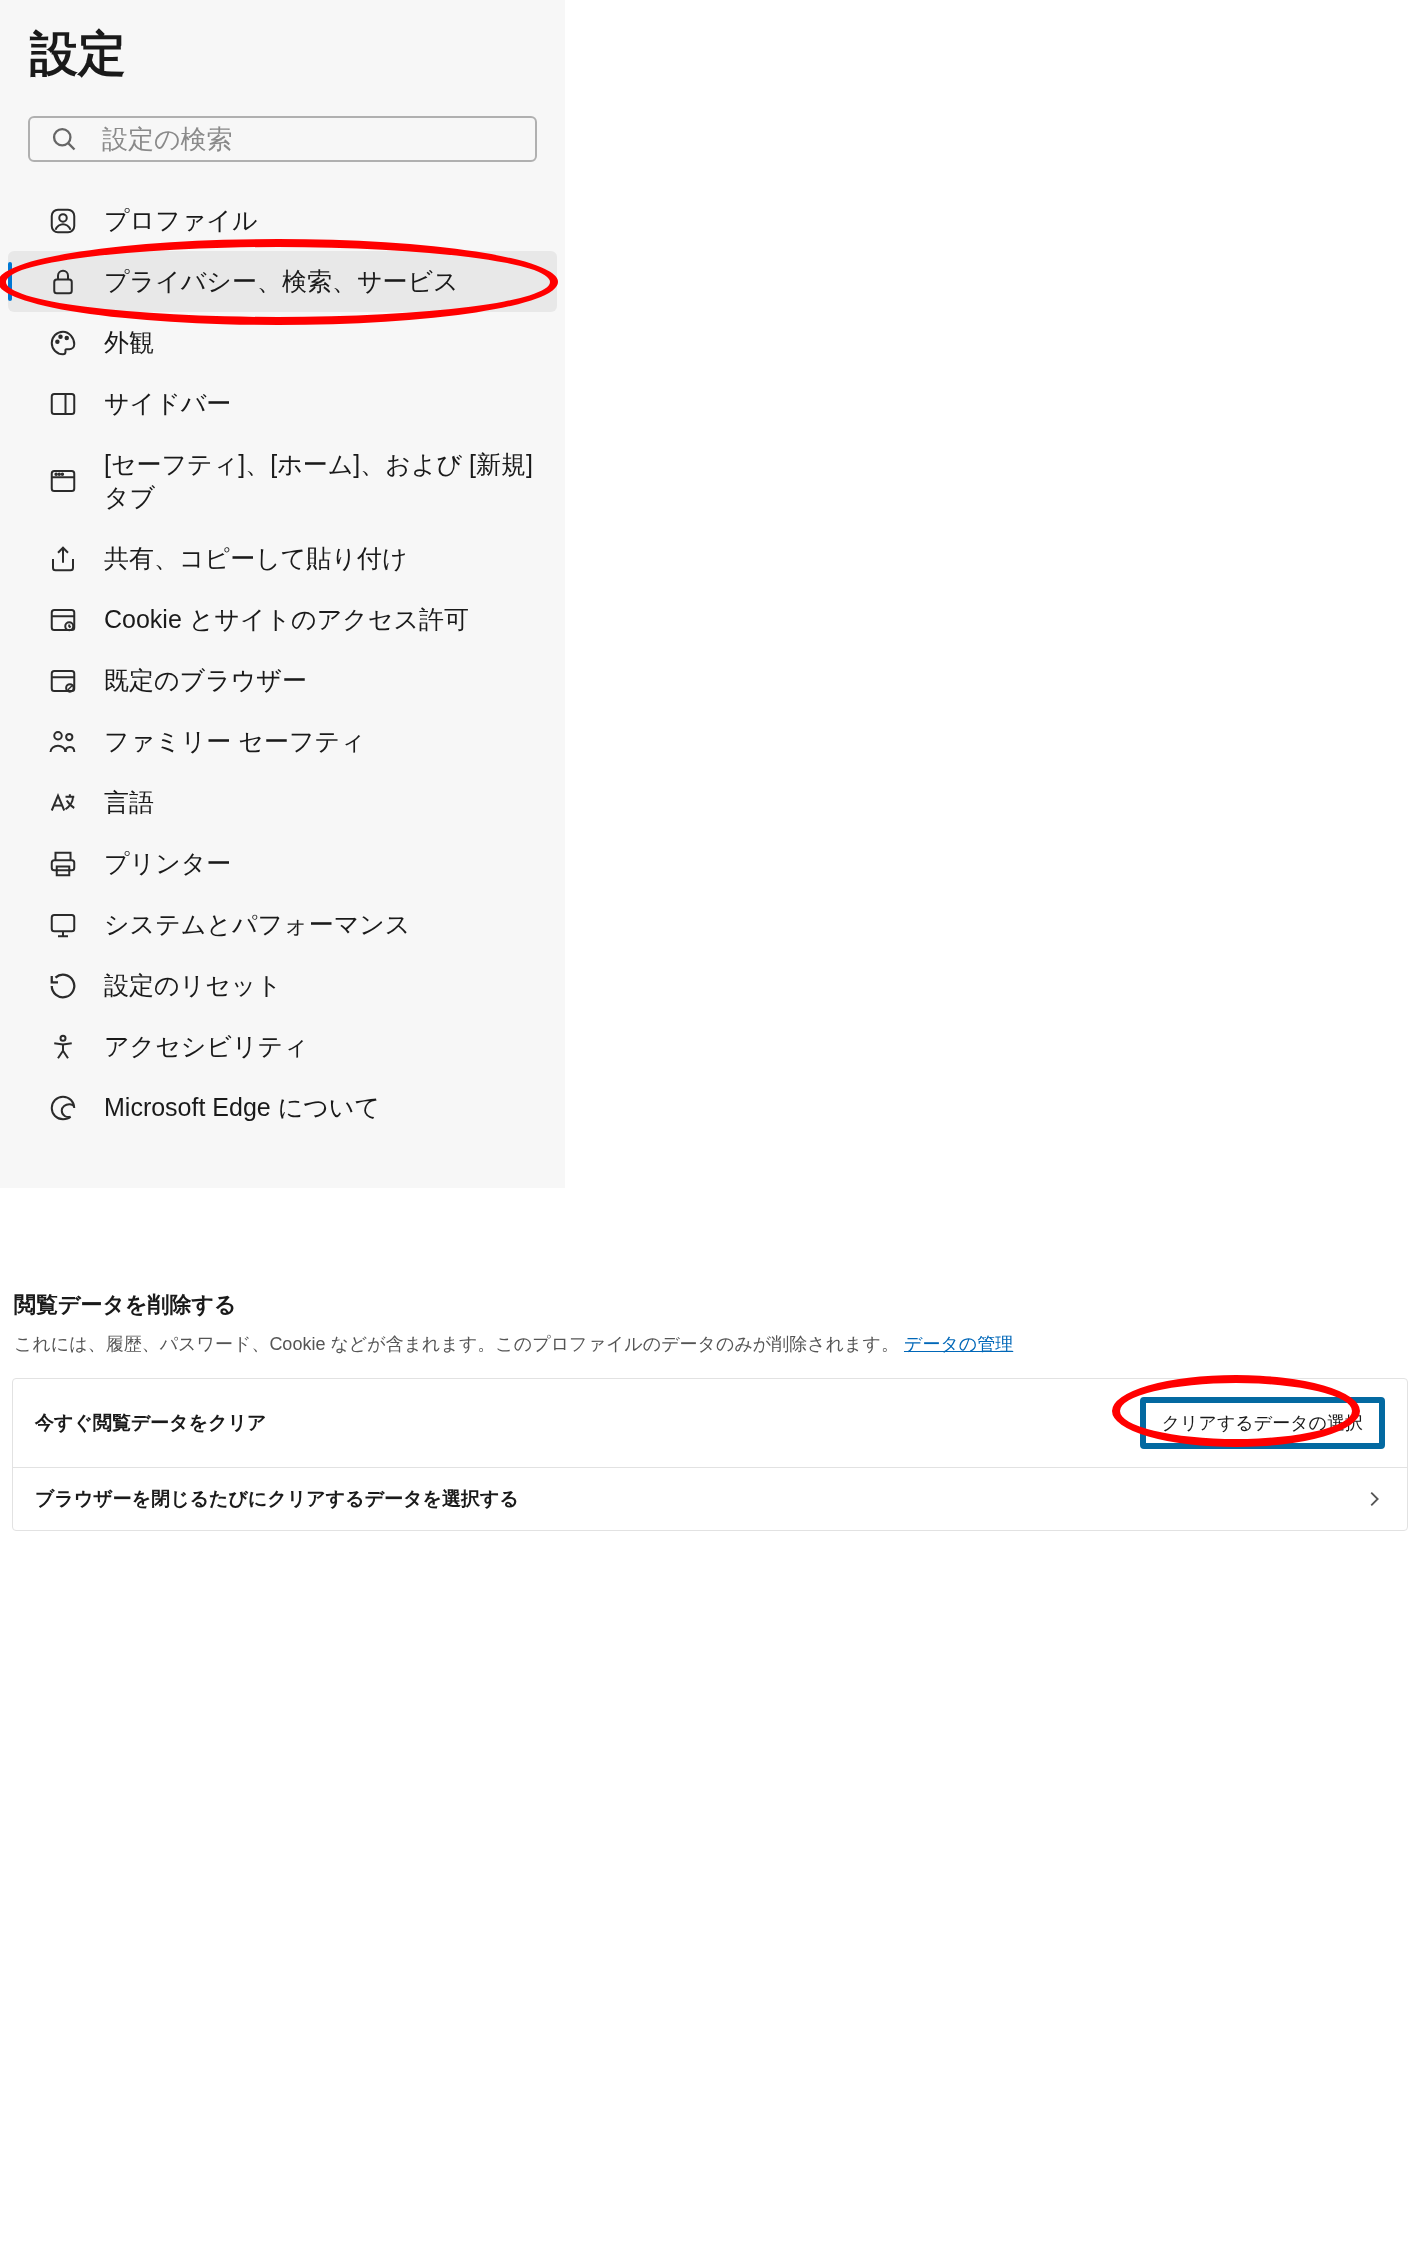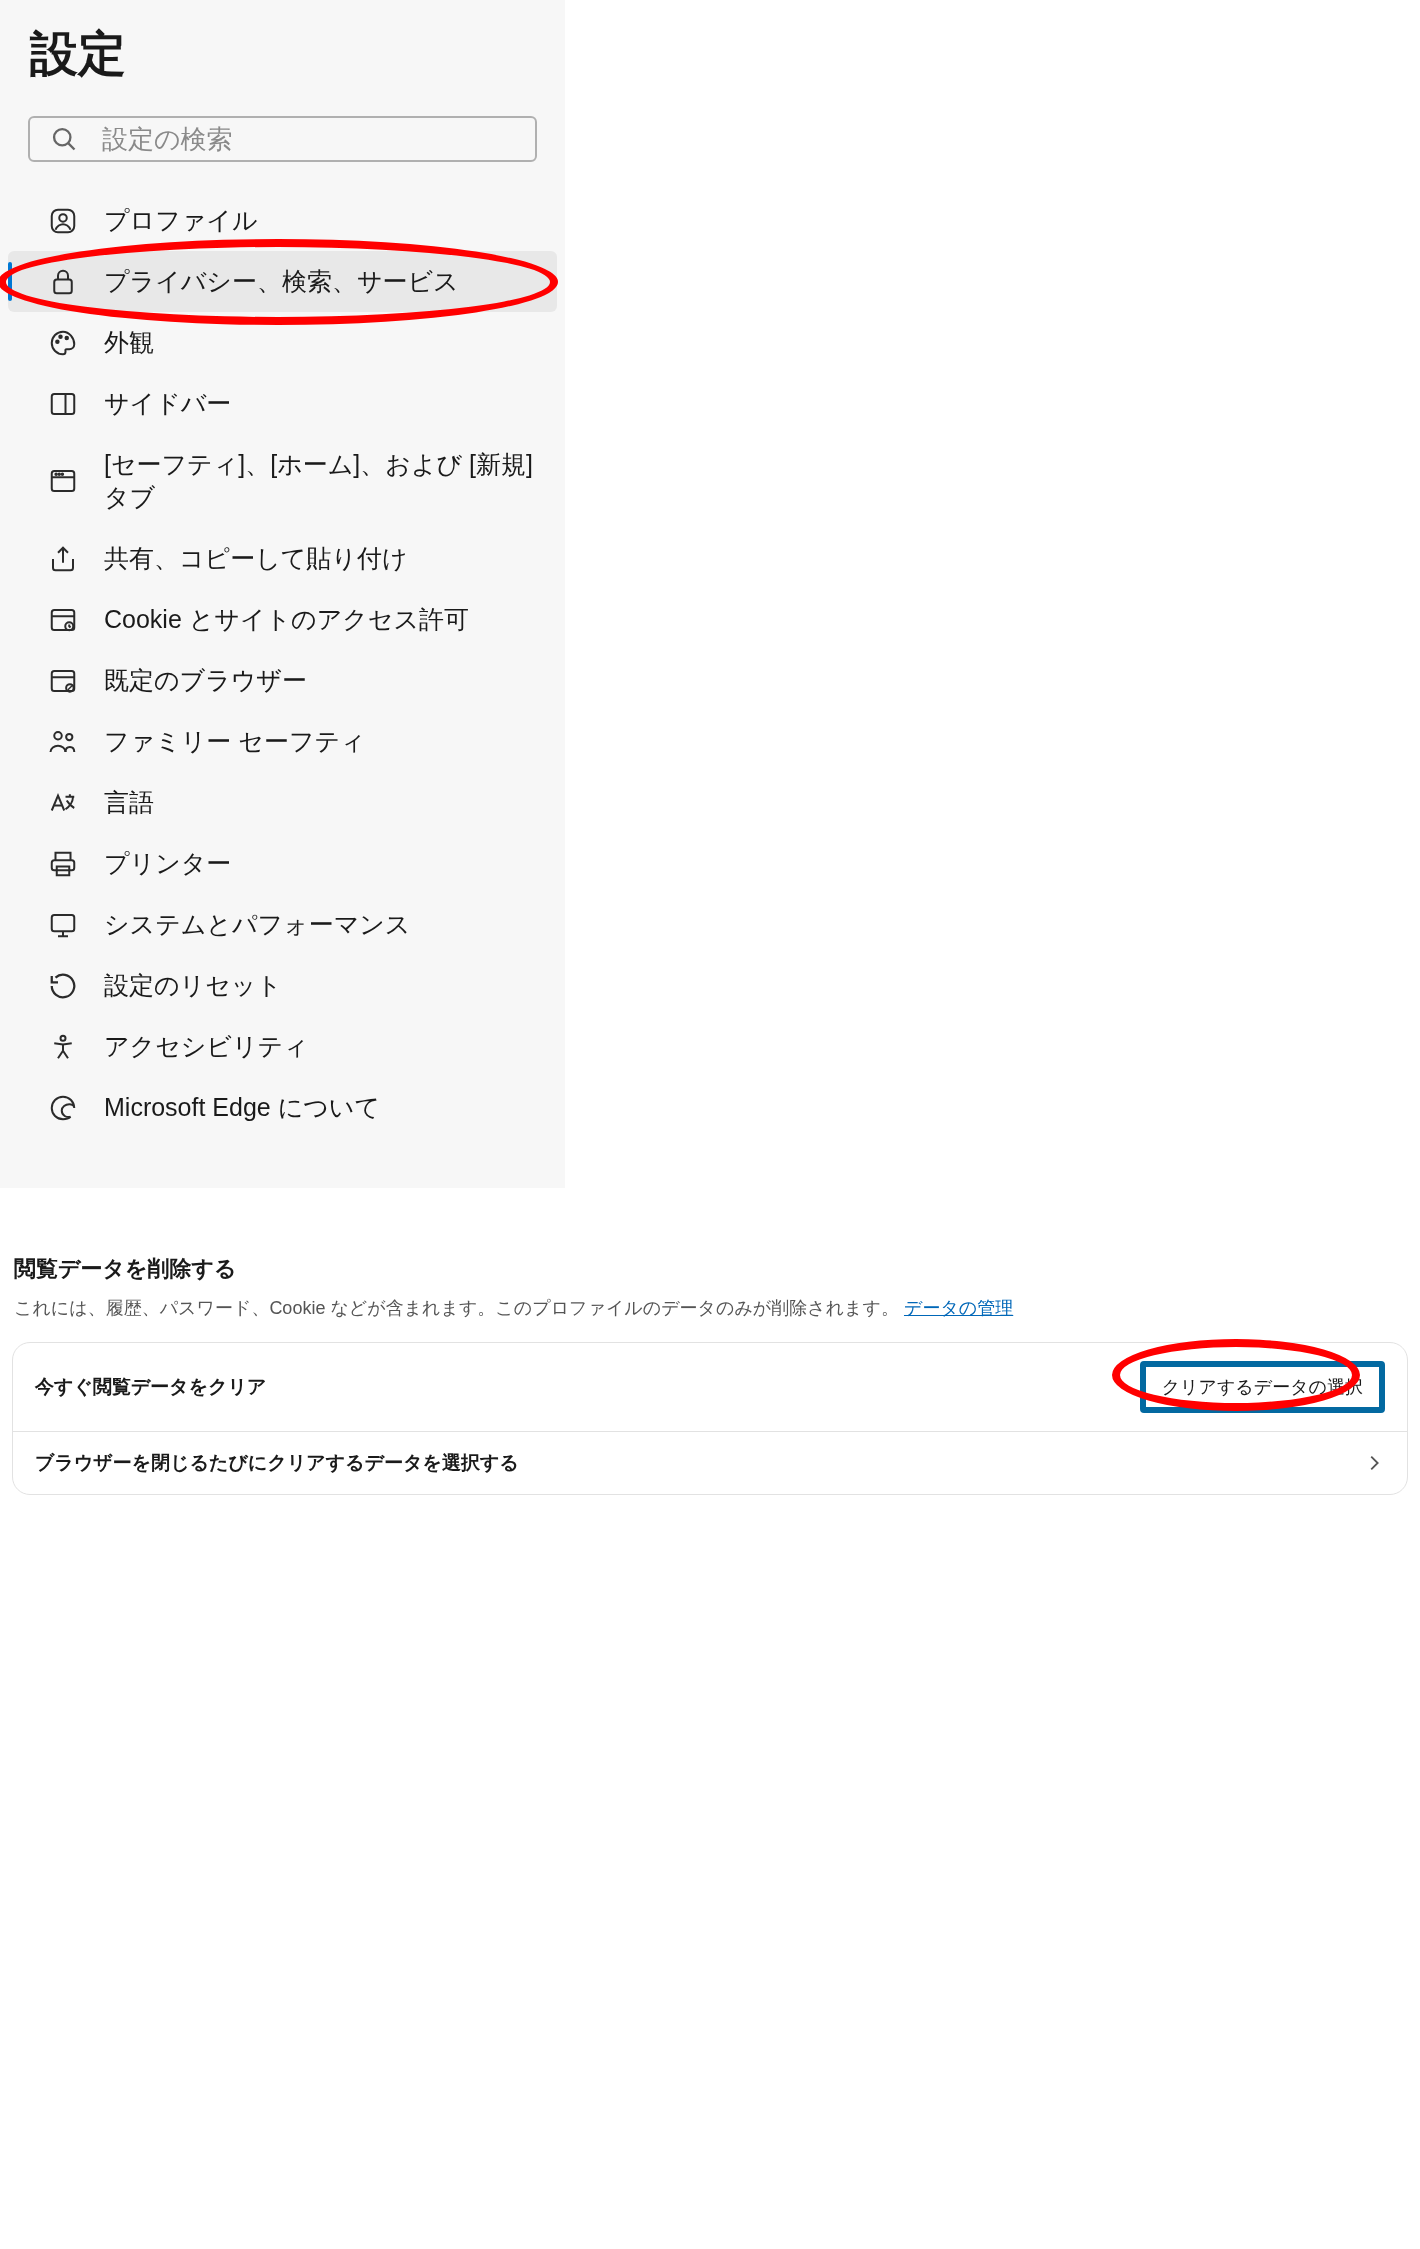--- a/index.html
+++ b/index.html
@@ -111,33 +111,34 @@
     .content-panel {
       width: 100%;
       padding: 36px 0 0 0;
       margin-top: 30px;
     }
     .section-title {
       font-size: 22px;
       font-weight: 700;
       color: #1a1a1a;
       padding: 0 14px 12px 14px;
+      margin-top: 36px;
     }
     .section-desc {
       font-size: 18px;
       color: #555;
       padding: 0 14px 22px 14px;
     }
     .section-desc a {
       color: #0067b8;
       text-decoration: underline;
     }
     .card {
       border: 1px solid #e2e2e2;
-      border-radius: 18px;
+      border-radius: 4px;
       margin: 0 12px;
       background: #ffffff;
     }
     .card-row {
       display: flex;
       align-items: center;
       justify-content: space-between;
       padding: 18px 22px;
       cursor: pointer;
     }

